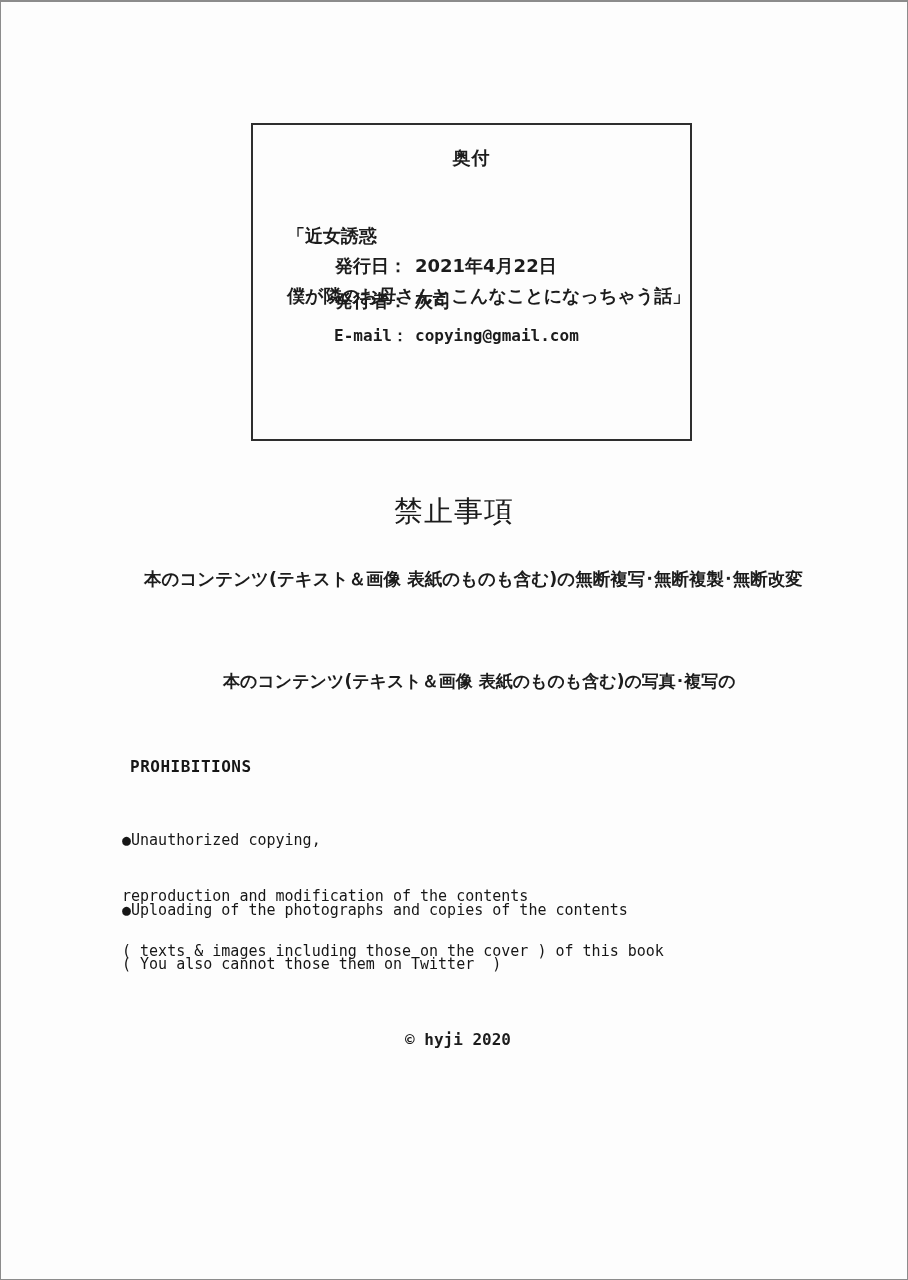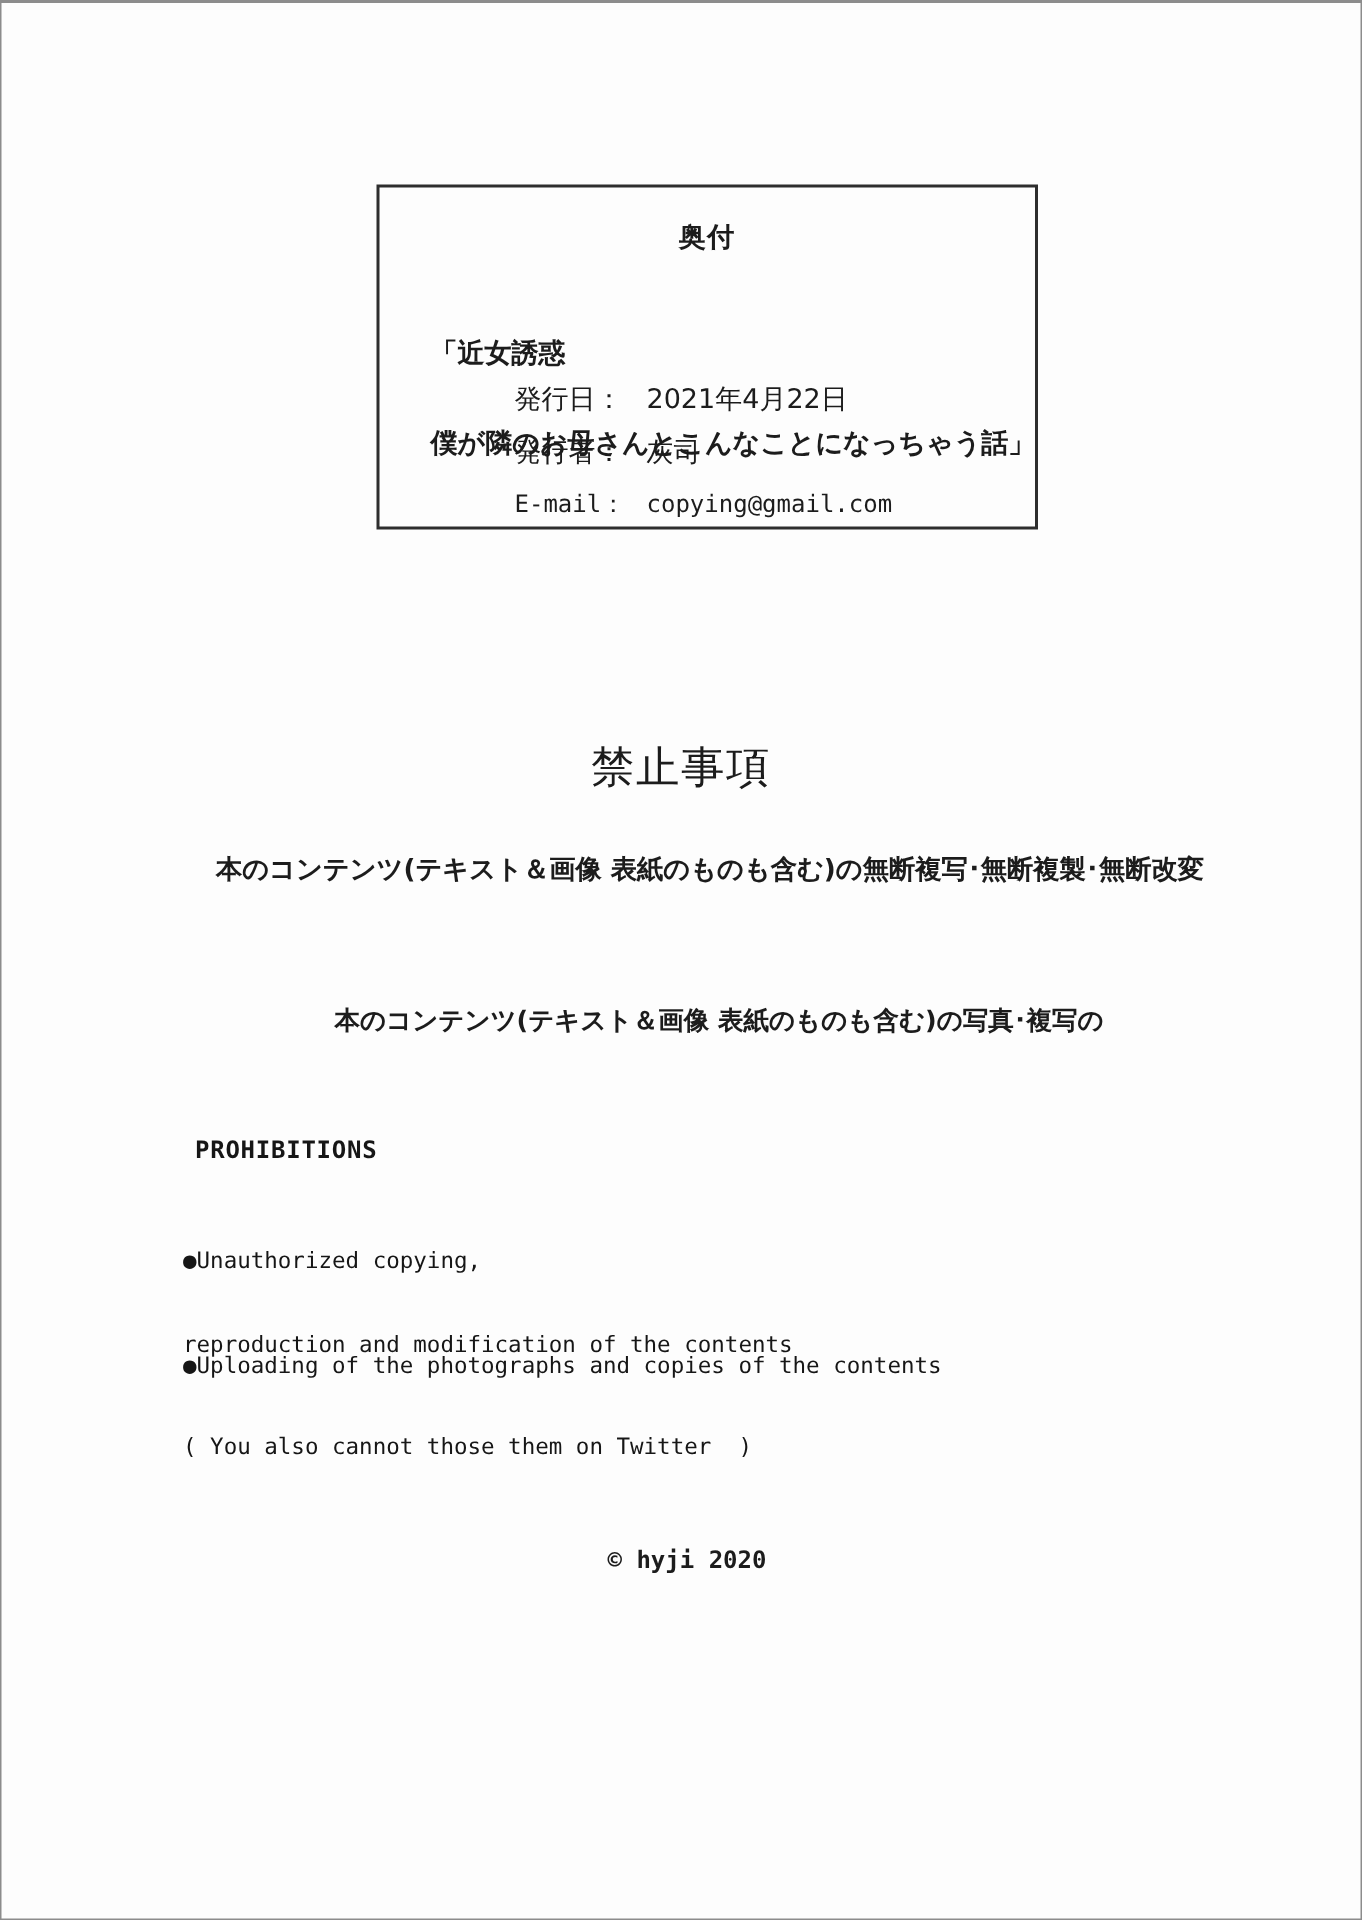--- a/index.html
+++ b/index.html
@@ -16,21 +16,21 @@
     border-top-width: 2px;
     overflow: hidden;
   }
 
   
   .info-box {
     position: absolute;
     left: 250px;
     top: 121px;
     width: 441px;
-    height: 230px;
+    height: 318px;
     border: 2px solid #2e2e2e;
     background: transparent;
   }
   .box-title {
     position: absolute;
     top: 21px;
     left: 0;
     width: 100%;
     text-align: center;
     font-size: 18px;
@@ -42,25 +42,26 @@
     position: absolute;
     left: 34px;
     top: 61px;
     font-size: 18px;
     font-weight: 600;
     line-height: 20px;
     white-space: pre;
   }
   .info-row {
     position: absolute;
-    left: 90px;
+    left: 74px;
     display: flex;
     font-size: 18px;
-    font-weight: 400;
+    font-weight: 700;
     white-space: pre;
+    text-align: center;
   }
   .info-row .info-label { width: 88px; }
   .info-row.r0 { top: 129px; }
   .info-row.r1 { top: 164px; }
   .info-row.r2 { top: 199px; }
   .info-row .latin { font-family: "DejaVu Sans Mono", "Liberation Mono", monospace; font-size: 16px; padding-top: 2px; }
 
   
   .jp-heading {
     position: absolute;
@@ -166,20 +167,21 @@
 
   <div class="jp-item2">
     <div>本のコンテンツ(テキスト＆画像 表紙のものも含む)の写真･複写の</div>
   </div>
 
   <div class="en en-heading">PROHIBITIONS</div>
 
   <div class="en en-p1">
     <div>●Unauthorized copying,</div>
     <div>reproduction and modification of the contents</div>
+    <div>( texts &amp; images including those on the cover ) of this book</div>
   </div>
 
   <div class="en en-p2">
     <div>●Uploading of the photographs and copies of the contents</div>
     <div>( You also cannot those them on Twitter  )</div>
   </div>
 
   <div class="copyright">© hyji 2020</div>
 
 </div>

